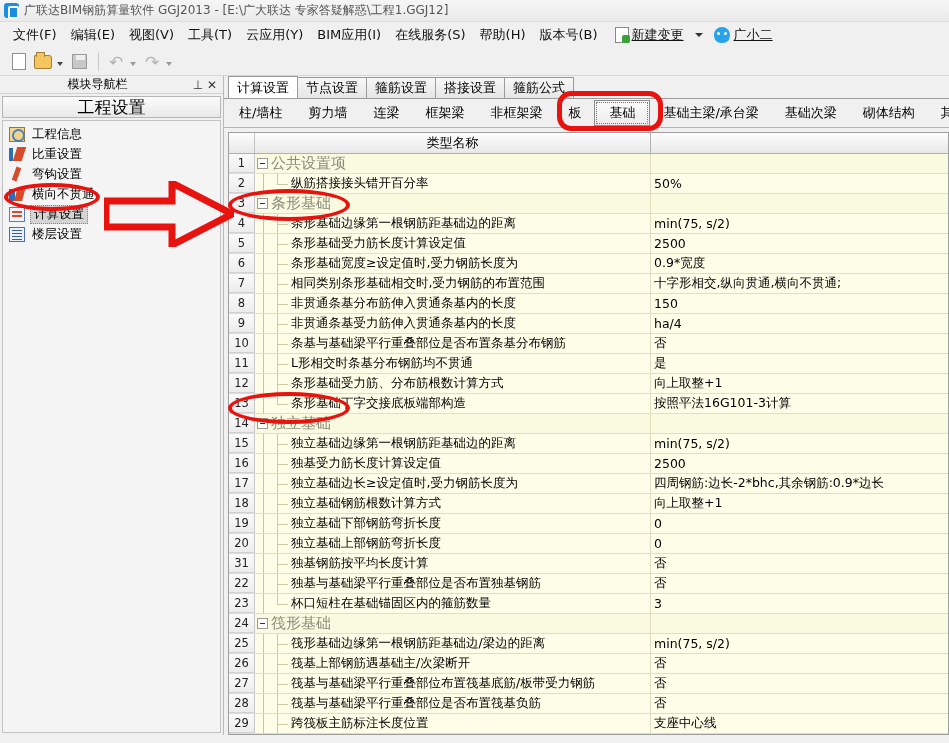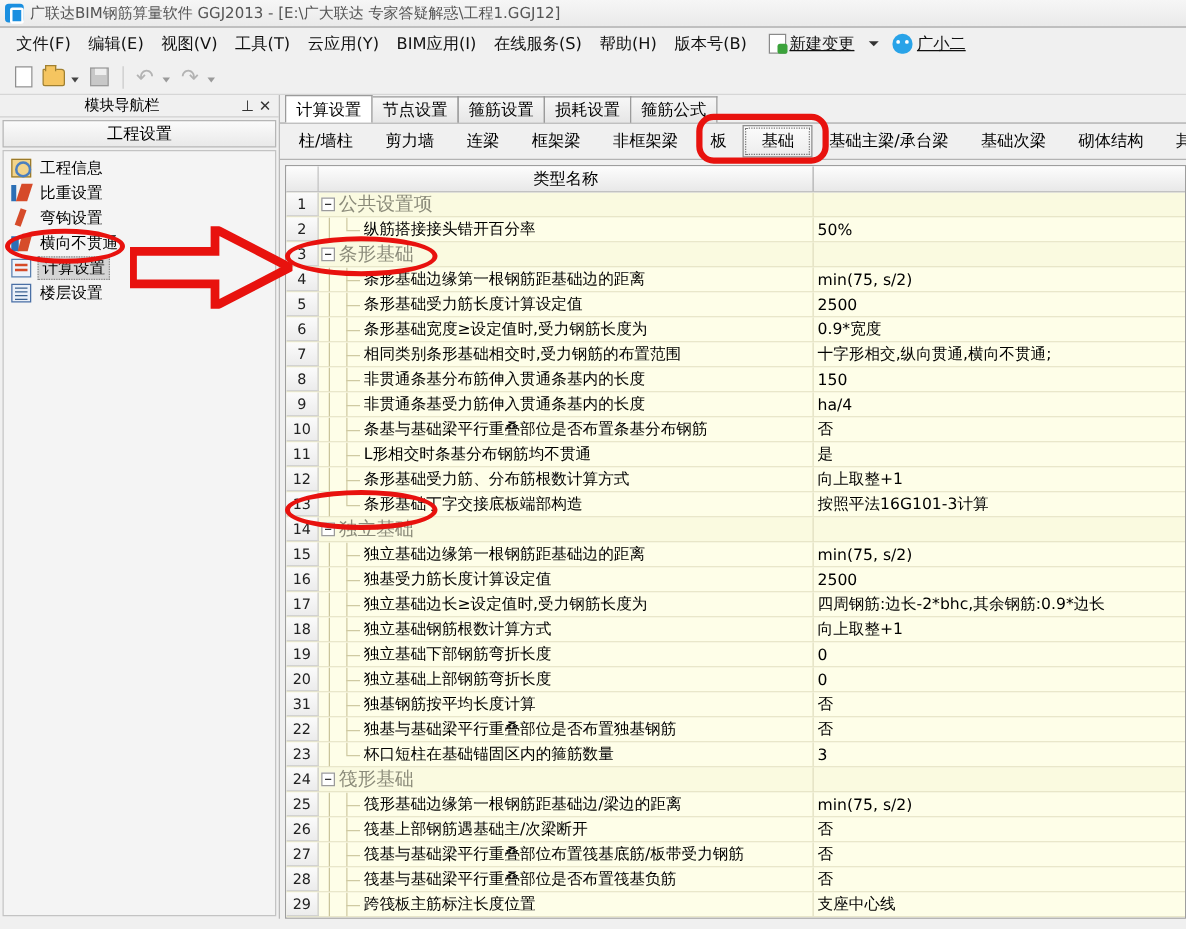--- a/index.html
+++ b/index.html
@@ -7,21 +7,21 @@
     margin: 0; padding: 0;
     width: 949px; height: 743px;
     overflow: hidden;
     font-family: "DejaVu Sans", "Liberation Sans", sans-serif;
     font-size: 12px;
     background: #f0f0f0;
   }
   #app {
     position: relative;
     width: 949px; height: 647px;
-    background: #404040;
+    background: #be185d;
   }
 
   
   .titlebar {
     height: 22px;
     background: linear-gradient(to bottom, #f6f6f6, #eaeaea);
     display: flex; align-items: center;
     padding-left: 4px;
     border-bottom: 1px solid #dcdcdc;
   }
@@ -198,21 +198,21 @@
     width: 14px; text-align: center;
     font-size: 12px; color: #333;
     cursor: pointer;
   }
   .nav-group-head {
     margin: 2px 2px 0 2px;
     height: 22px;
     display: flex; align-items: center; justify-content: center;
     background: linear-gradient(to bottom, #fbfbfb, #e9e9e9);
     border: 1px solid #b6b6b6;
-    font-size: 13px;
+    font-size: 17px;
     color: #000;
   }
   .nav-list {
     margin: 2px;
     flex: 1;
     background: #f4f4f4;
     border: 1px solid #c3c3c3;
     padding-top: 3px;
   }
   .nav-item {
@@ -556,21 +556,21 @@
         </div>
       </div>
     </div>
 
     <div class="content">
 
       <div class="tabrow-1" id="tabs1">
           <div class="tab1 active">计算设置</div>
           <div class="tab1">节点设置</div>
           <div class="tab1">箍筋设置</div>
-          <div class="tab1">损耗设置</div>
+          <div class="tab1">搭接设置</div>
           <div class="tab1">箍筋公式</div>
         </div>
       <div class="tabrow-2" id="tabs2">
           <div class="tab2">柱/墙柱</div>
           <div class="tab2-sep"></div>
           <div class="tab2">剪力墙</div>
           <div class="tab2-sep"></div>
           <div class="tab2">连梁</div>
           <div class="tab2-sep"></div>
           <div class="tab2">框架梁</div>

